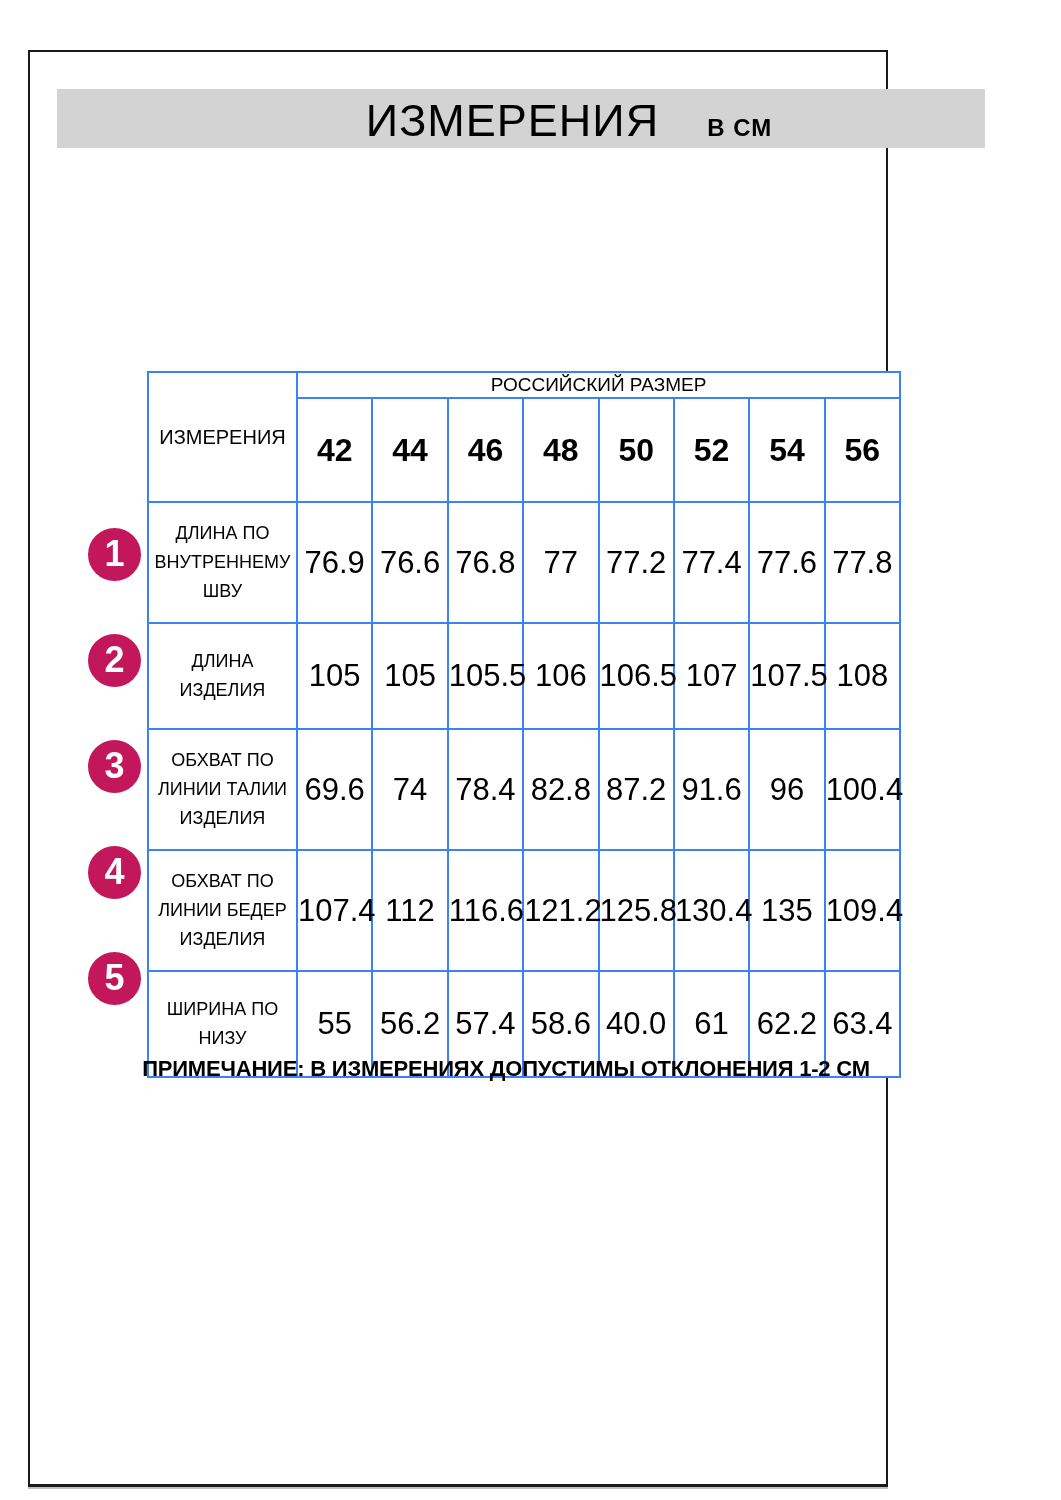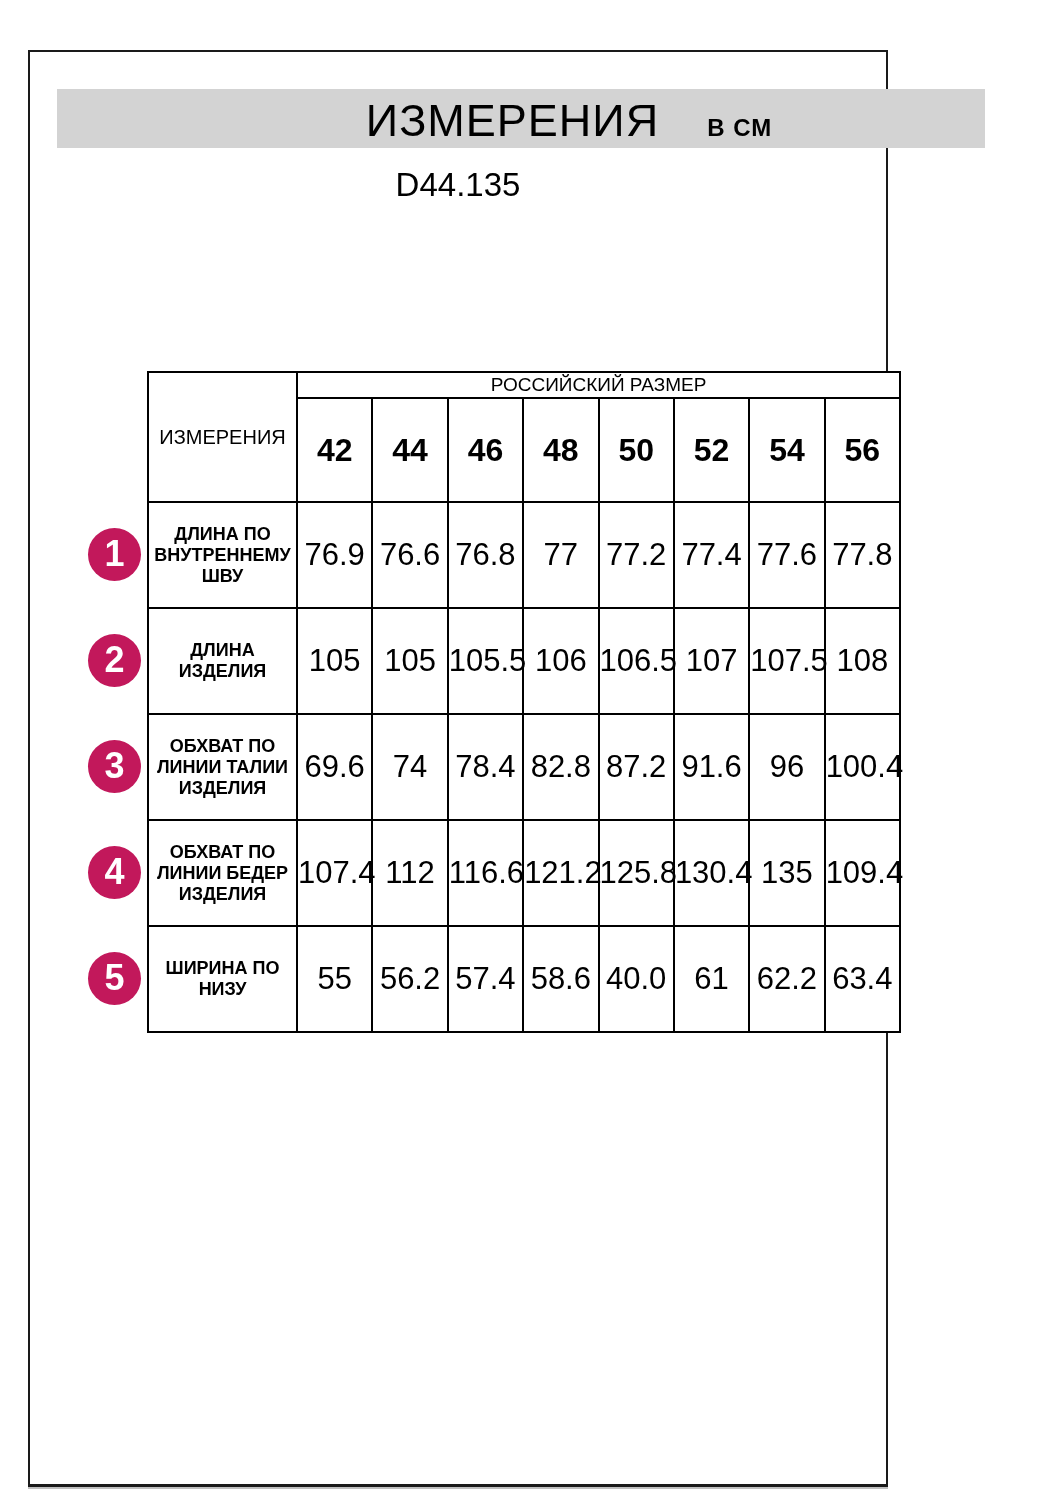--- a/index.html
+++ b/index.html
@@ -41,28 +41,28 @@
     text-align: center; font-size: 25px; line-height: 31px; font-weight: 400;
   }
 
   table.size-table {
     position: absolute; left: 117px; top: 319px;
     width: 754px;
     border-collapse: collapse;
     table-layout: fixed;
   }
   table.size-table td, table.size-table th {
-    border: 2px solid #000000;
+    border: 2px solid #3b82f6;
     text-align: center; vertical-align: middle;
     background: #fff;
   }
   .th-group { height: 26px; font-size: 19px; font-weight: 400; }
   .th-measure { width: 149px; font-size: 20px; font-weight: 400; }
   .th-size { height: 104px; font-size: 32px; font-weight: 700; letter-spacing: 0px; }
-  .row-label { font-size: 18px; font-weight: 700; line-height: 21px; padding: 16px 3px; }
+  .row-label { font-size: 18px; font-weight: 400; line-height: 29px; padding: 16px 3px; }
   .cell-val { font-size: 31px; font-weight: 400; }
   tr.data-row { height: 106px; }
 
   .badge {
     position: absolute; left: 58px;
     width: 53px; height: 53px; border-radius: 50%;
     display: flex; align-items: center; justify-content: center;
     color: #fff; font-size: 36px; font-weight: 700;
     padding-bottom: 2px;
   }
@@ -76,21 +76,20 @@
 <body>
 
 <div class="page">
   <div class="frame">
 
     <div class="title-band" style="background: rgb(211, 211, 211);">
       <span class="title-w1">ИЗМЕРЕНИЯ</span>
       <span class="title-suffix">В СМ</span>
     </div>
 
-    <div class="product-code">D44.135</div>
 
     <div class="description">
     </div>
 
     <table class="size-table">
       <colgroup>
         <col style="width:149px">
         <col>
           <col>
           <col>
@@ -177,15 +176,16 @@
         </tr>
       </tbody>
     </table>
 
     <div class="badge" style="top: 476px; background: rgb(194, 24, 91);">1</div>
     <div class="badge" style="top: 582px; background: rgb(194, 24, 91);">2</div>
     <div class="badge" style="top: 688px; background: rgb(194, 24, 91);">3</div>
     <div class="badge" style="top: 794px; background: rgb(194, 24, 91);">4</div>
     <div class="badge" style="top: 900px; background: rgb(194, 24, 91);">5</div>
 
+    <div class="note">ПРИМЕЧАНИЕ: В ИЗМЕРЕНИЯХ ДОПУСТИМЫ ОТКЛОНЕНИЯ 1-2 СМ</div>
 
   </div>
 </div>
 
 </body></html>

